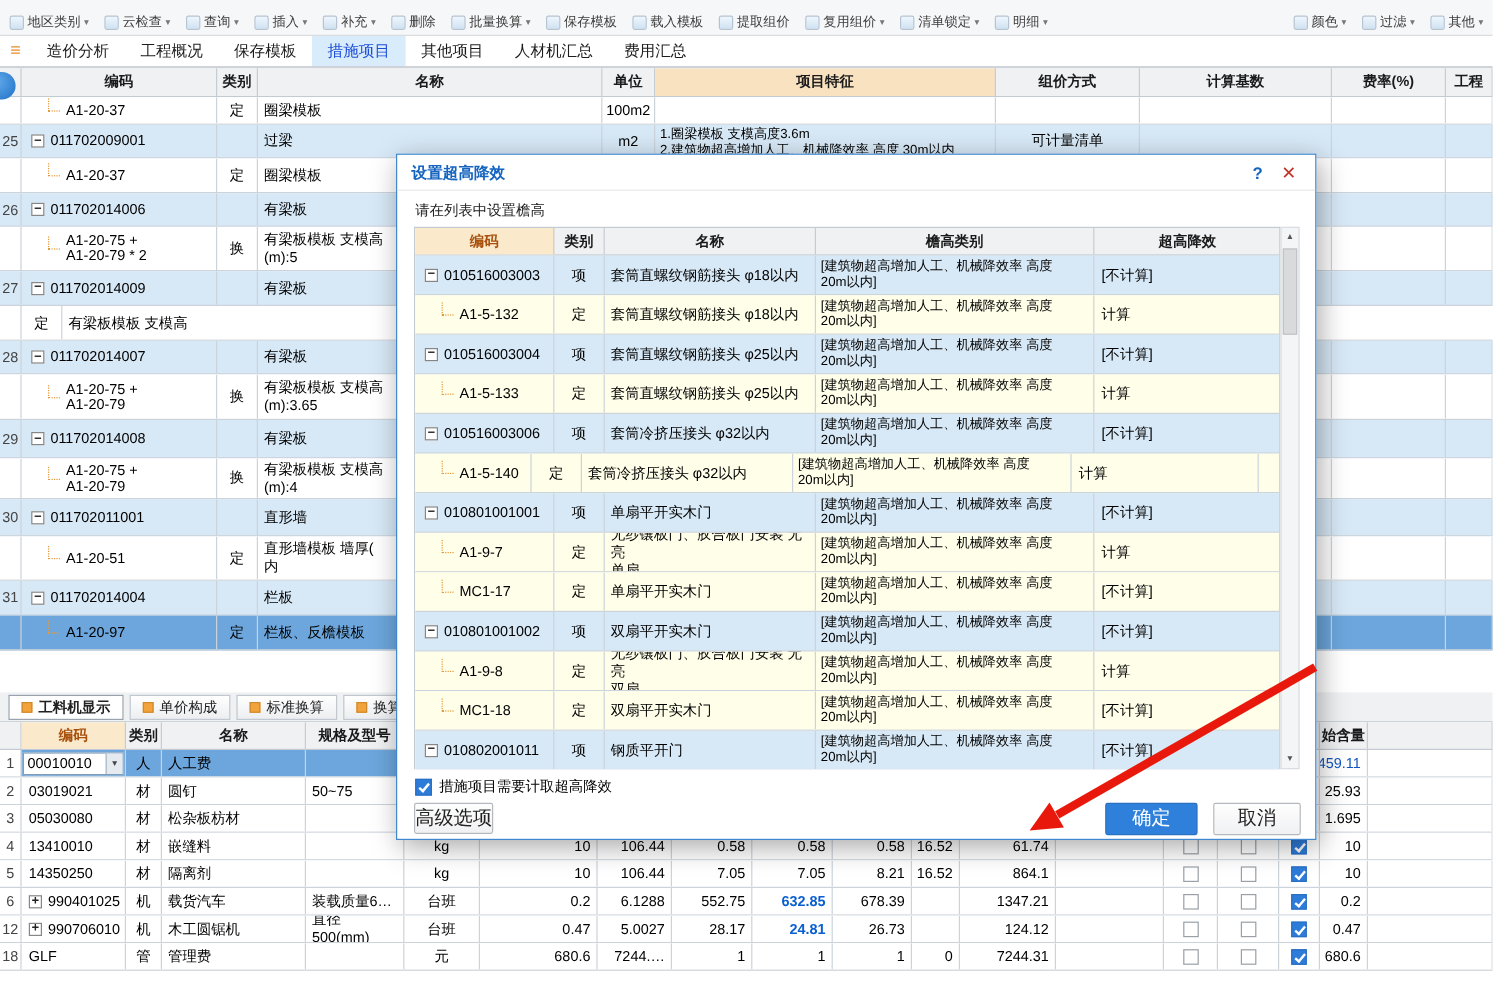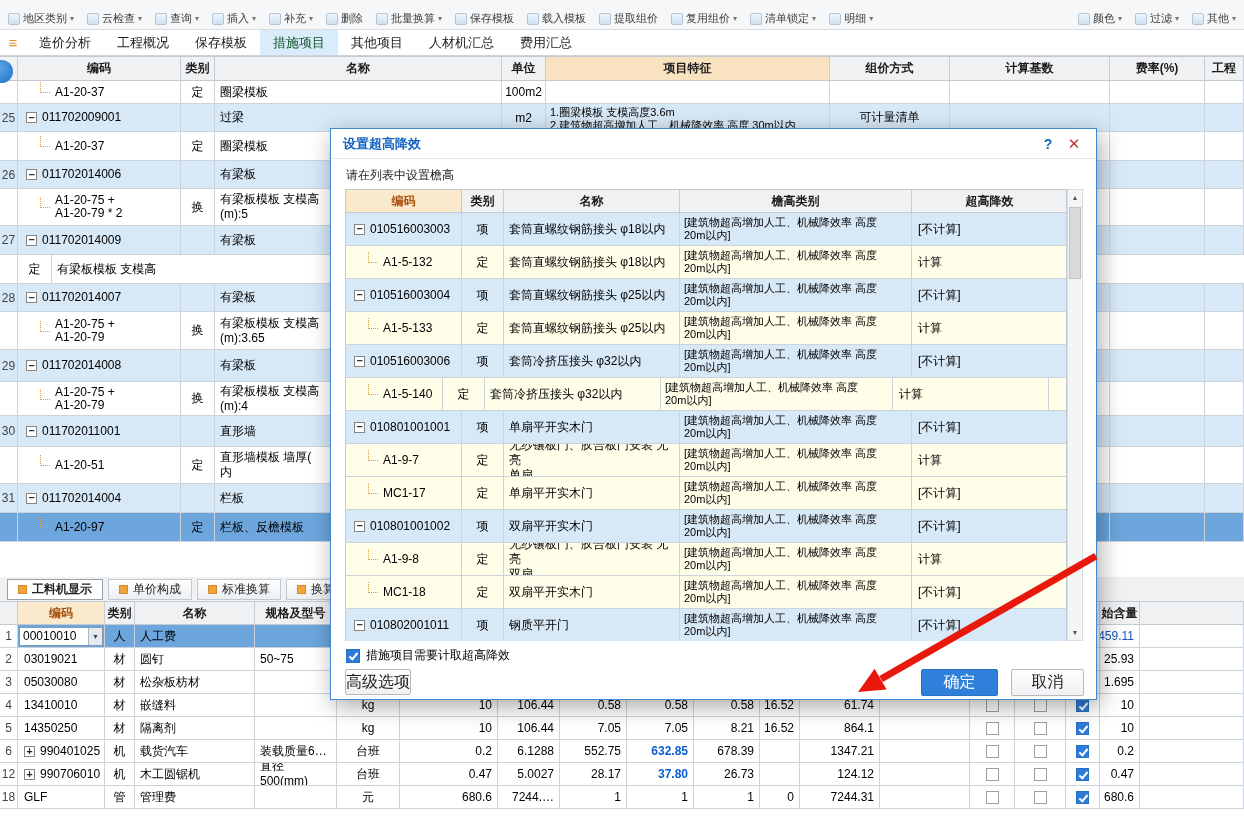--- a/index.html
+++ b/index.html
@@ -10,21 +10,21 @@
 #toolbar{position:absolute;left:0;top:0;width:1244px;height:30px;background:#f6f7f8;border-bottom:1px solid #dadde0;display:flex;align-items:flex-end;gap:13px;padding:0 8px 3px 8px;font-size:11px;color:#3c3c3c;overflow:hidden}
 .tb-item{display:flex;align-items:center;gap:3px;white-space:nowrap;cursor:default}
 .tb-ico{width:12px;height:12px;border:1px solid #b6c4d2;border-radius:2px;background:linear-gradient(#eef6fd,#cfe2f2)}
 .caret{font-size:8px;color:#777;line-height:8px}
 
 #tabbar{position:absolute;left:0;top:30px;width:1244px;height:26px;background:#fff;border-bottom:1px solid #cfd3d7;display:flex;align-items:stretch}
 #tabbar-ico{width:26px;display:flex;align-items:center;justify-content:center;color:#e8912d;font-size:15px;font-weight:bold}
 #tabbar-ico::before{content:"≡"}
 #tabbar-tabs{display:flex}
 .tab{padding:0 13px;display:flex;align-items:center;font-size:13px;color:#1c1c1c;cursor:default}
-.tab.active{background:#D9ECFB;color:#14532d}
+.tab.active{background:#D9ECFB;color:#1d4ed8}
 #cloud-dot{position:absolute;left:-10px;top:60px;width:23px;height:23px;border-radius:50%;background:radial-gradient(circle at 35% 35%,#5fa9e8,#1f6fc8);z-index:4}
 
 .hrow{display:flex;background:#F0F1F3;border-bottom:1px solid #c3cad2;height:24px}
 .hcell{flex:0 0 auto;display:flex;align-items:center;justify-content:center;border-right:1px solid #c6ccd4;font-weight:bold;color:#1a1a1a;overflow:hidden}
 .hcell.feat{background:#F9E2C0}
 .hcell.tan{background:#FBE9CC;color:#A8510E}
 .mrow{display:flex;border-bottom:1px solid #ccd3da;overflow:hidden}
 .mcell{flex:0 0 auto;border-right:1px solid #ccd3da;overflow:hidden;display:flex;align-items:center}
 .bg-item{background:#D7E8F6}
 .bg-sub{background:#fff}
@@ -654,21 +654,21 @@
             <div class="xb">+</div>
             <div class="code-t">990706010</div>
           </div>
           <div class="mcell c-center" style="width: 30px;">机</div>
           <div class="mcell c-name" style="width: 120px;">木工圆锯机</div>
           <div class="mcell c-name" style="width: 82px;">直径500(mm)</div>
           <div class="mcell c-center" style="width: 63px;">台班</div>
           <div class="mcell c-right" style="width: 98px;">0.47</div>
           <div class="mcell c-right" style="width: 62px;">5.0027</div>
           <div class="mcell c-right" style="width: 67px;">28.17</div>
-          <div class="mcell c-right blue-val" style="width: 67px;">37.80</div>
+          <div class="mcell c-right blue-val" style="width: 67px;">24.81</div>
           <div class="mcell c-right" style="width: 66px;">26.73</div>
           <div class="mcell c-right" style="width: 40px;"></div>
           <div class="mcell c-right" style="width: 80px;">124.12</div>
           <div class="mcell " style="width: 90px;"></div>
           <div class="mcell c-center" style="width: 45px;">
             <div class="cb"></div>
           </div>
           <div class="mcell c-center" style="width: 51px;">
             <div class="cb"></div>
           </div>

